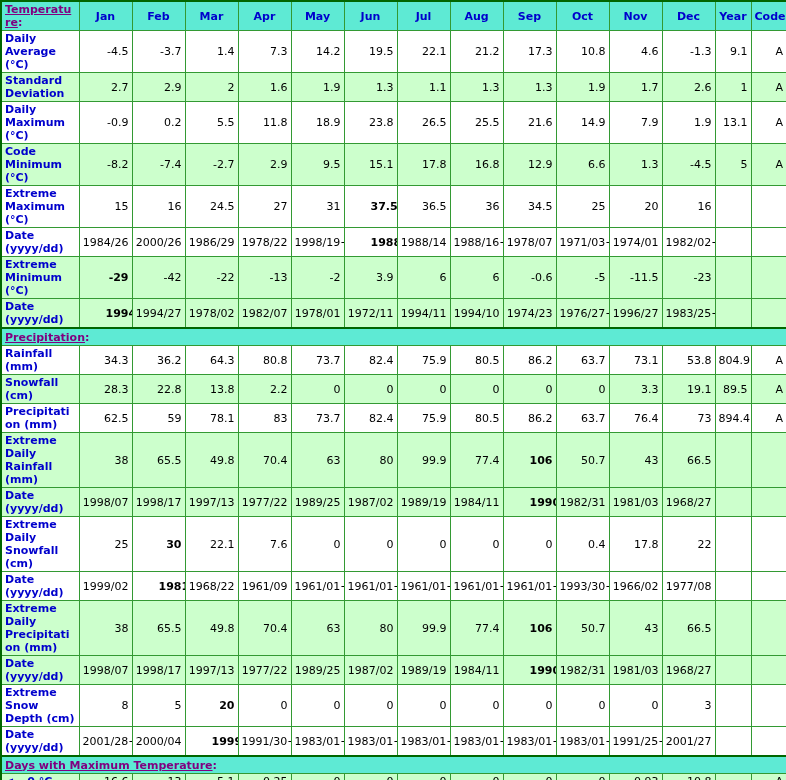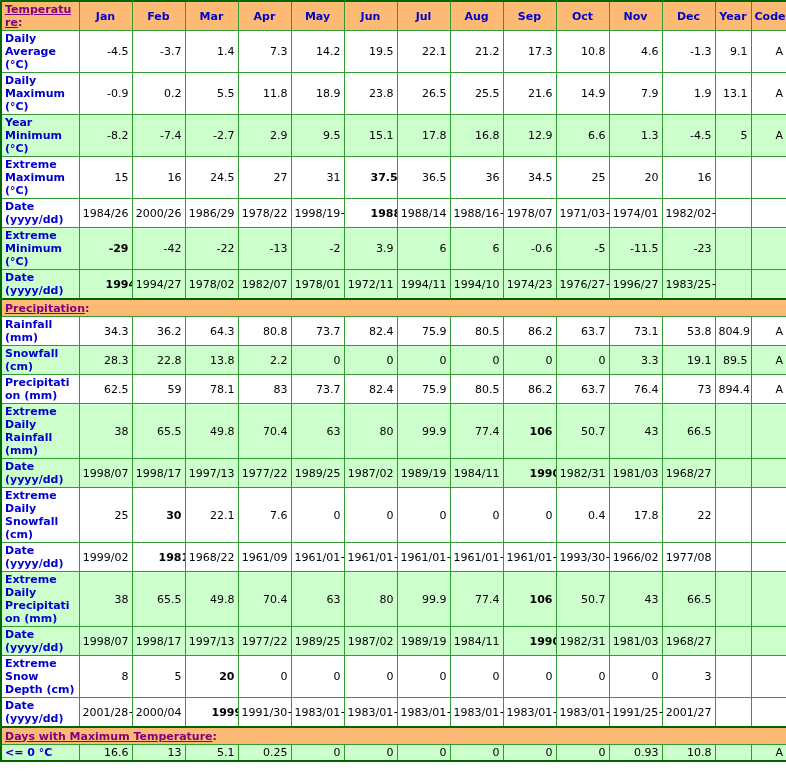--- a/index.html
+++ b/index.html
@@ -37,21 +37,21 @@
     font-weight: bold;
     text-align: left;
     word-wrap: break-word;
   }
   #climate-table td.val {
     text-align: right;
     white-space: nowrap;
   }
   #climate-table td.val.b { font-weight: bold; padding-left: 26px; }
   #climate-table tr.section-row td {
-    background: #fdba74;
+    background: #5eead4;
     border-top: 2px solid #006600;
     height: 14px;
   }
   #climate-table tr.first-header td {
     border-top: none;
   }
   a.section-link {
     color: #800080;
     font-weight: bold;
     text-decoration: underline;
@@ -113,38 +113,55 @@
         <td class="val">22.1</td>
         <td class="val">21.2</td>
         <td class="val">17.3</td>
         <td class="val">10.8</td>
         <td class="val">4.6</td>
         <td class="val">-1.3</td>
         <td class="val">9.1</td>
         <td class="val">A</td>
       </tr>
       <tr>
+        <td class="row-label shade">Standard Deviation</td>
+        <td class="val shade">2.7</td>
+        <td class="val shade">2.9</td>
+        <td class="val shade">2</td>
+        <td class="val shade">1.6</td>
+        <td class="val shade">1.9</td>
+        <td class="val shade">1.3</td>
+        <td class="val shade">1.1</td>
+        <td class="val shade">1.3</td>
+        <td class="val shade">1.3</td>
+        <td class="val shade">1.9</td>
+        <td class="val shade">1.7</td>
+        <td class="val shade">2.6</td>
+        <td class="val shade">1</td>
+        <td class="val shade">A</td>
+      </tr>
+      <tr>
         <td class="row-label">Daily Maximum (°C)</td>
         <td class="val">-0.9</td>
         <td class="val">0.2</td>
         <td class="val">5.5</td>
         <td class="val">11.8</td>
         <td class="val">18.9</td>
         <td class="val">23.8</td>
         <td class="val">26.5</td>
         <td class="val">25.5</td>
         <td class="val">21.6</td>
         <td class="val">14.9</td>
         <td class="val">7.9</td>
         <td class="val">1.9</td>
         <td class="val">13.1</td>
         <td class="val">A</td>
       </tr>
       <tr>
-        <td class="row-label shade">Year Minimum (°C)</td>
+        <td class="row-label shade">Code Minimum (°C)</td>
         <td class="val shade">-8.2</td>
         <td class="val shade">-7.4</td>
         <td class="val shade">-2.7</td>
         <td class="val shade">2.9</td>
         <td class="val shade">9.5</td>
         <td class="val shade">15.1</td>
         <td class="val shade">17.8</td>
         <td class="val shade">16.8</td>
         <td class="val shade">12.9</td>
         <td class="val shade">6.6</td>

